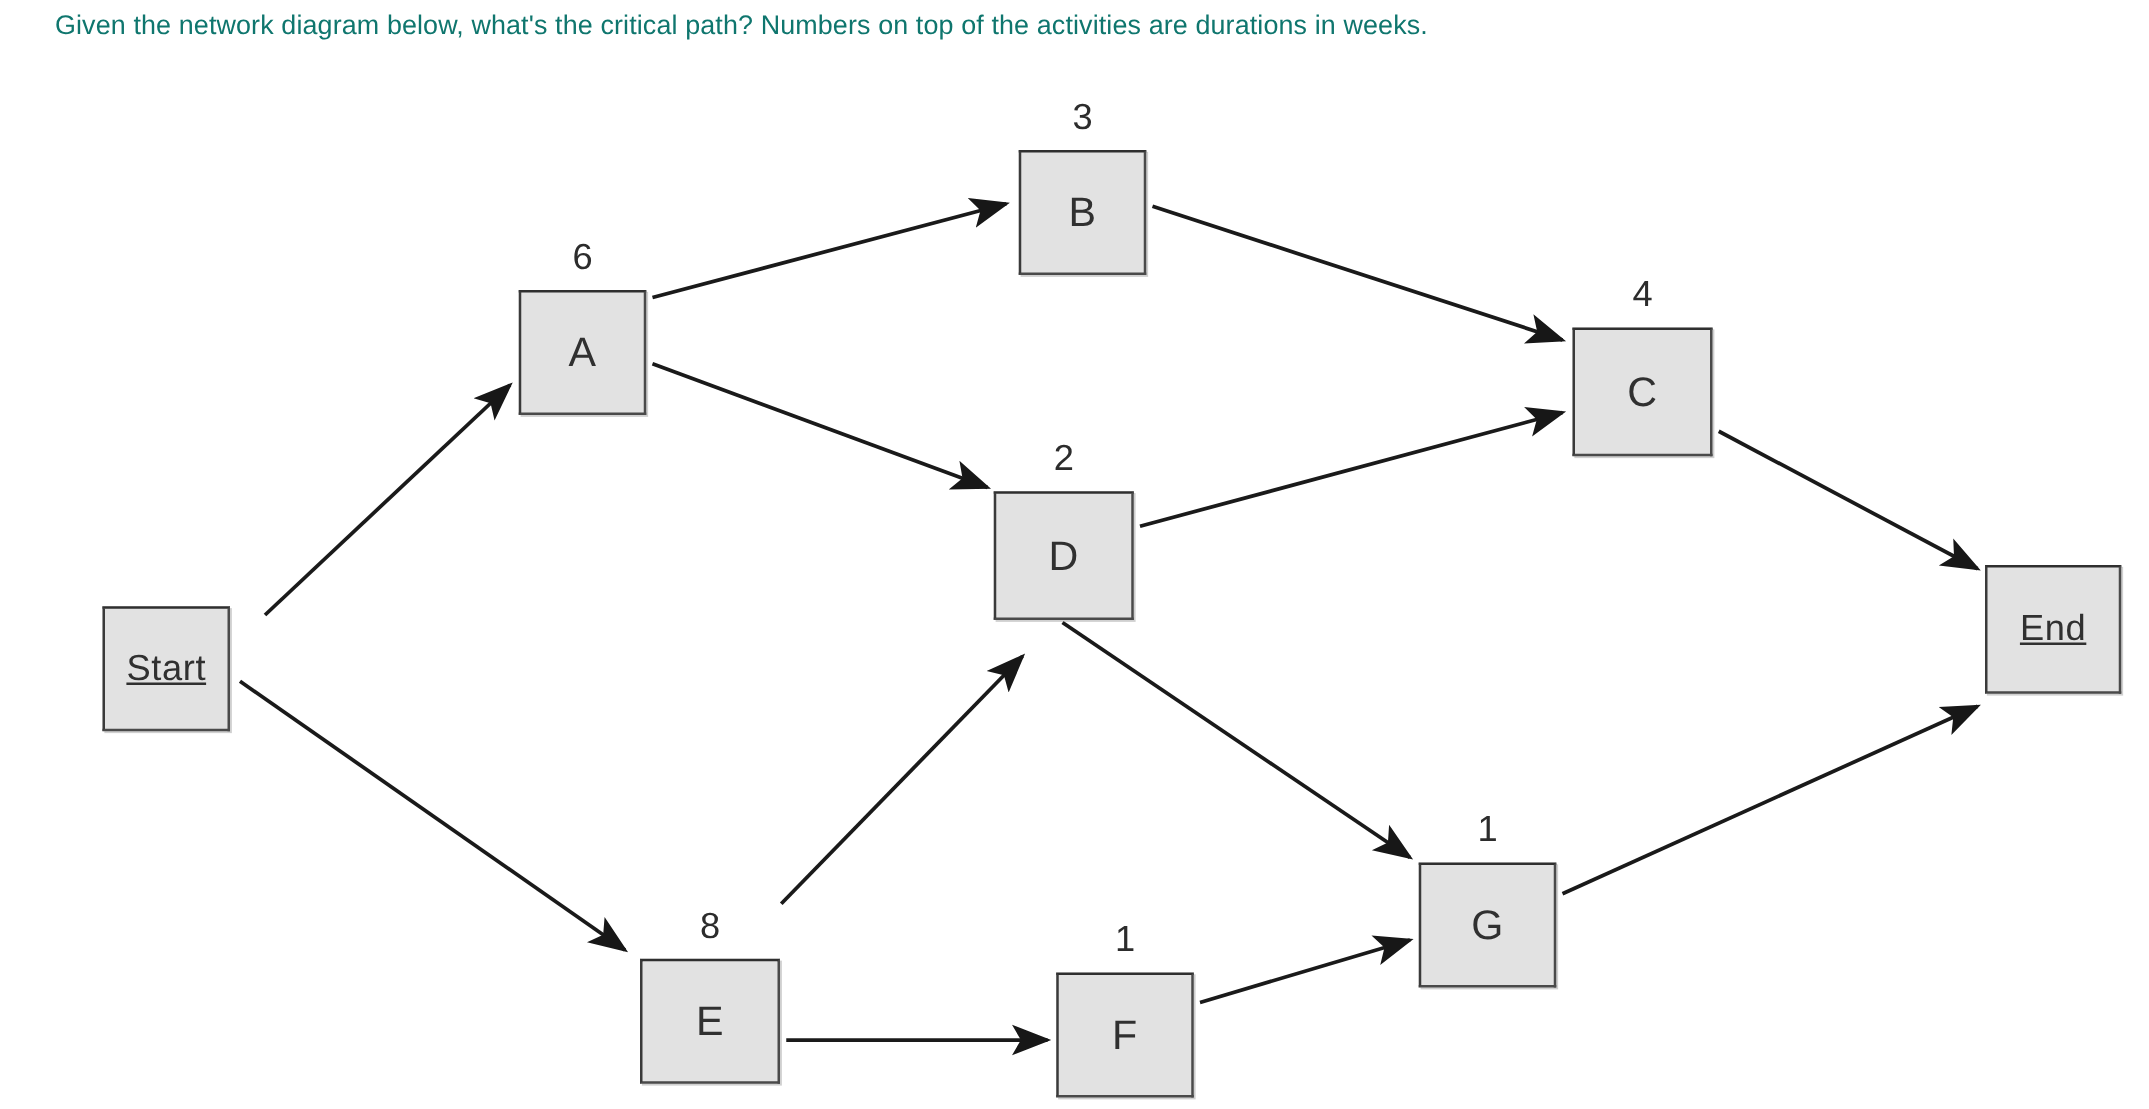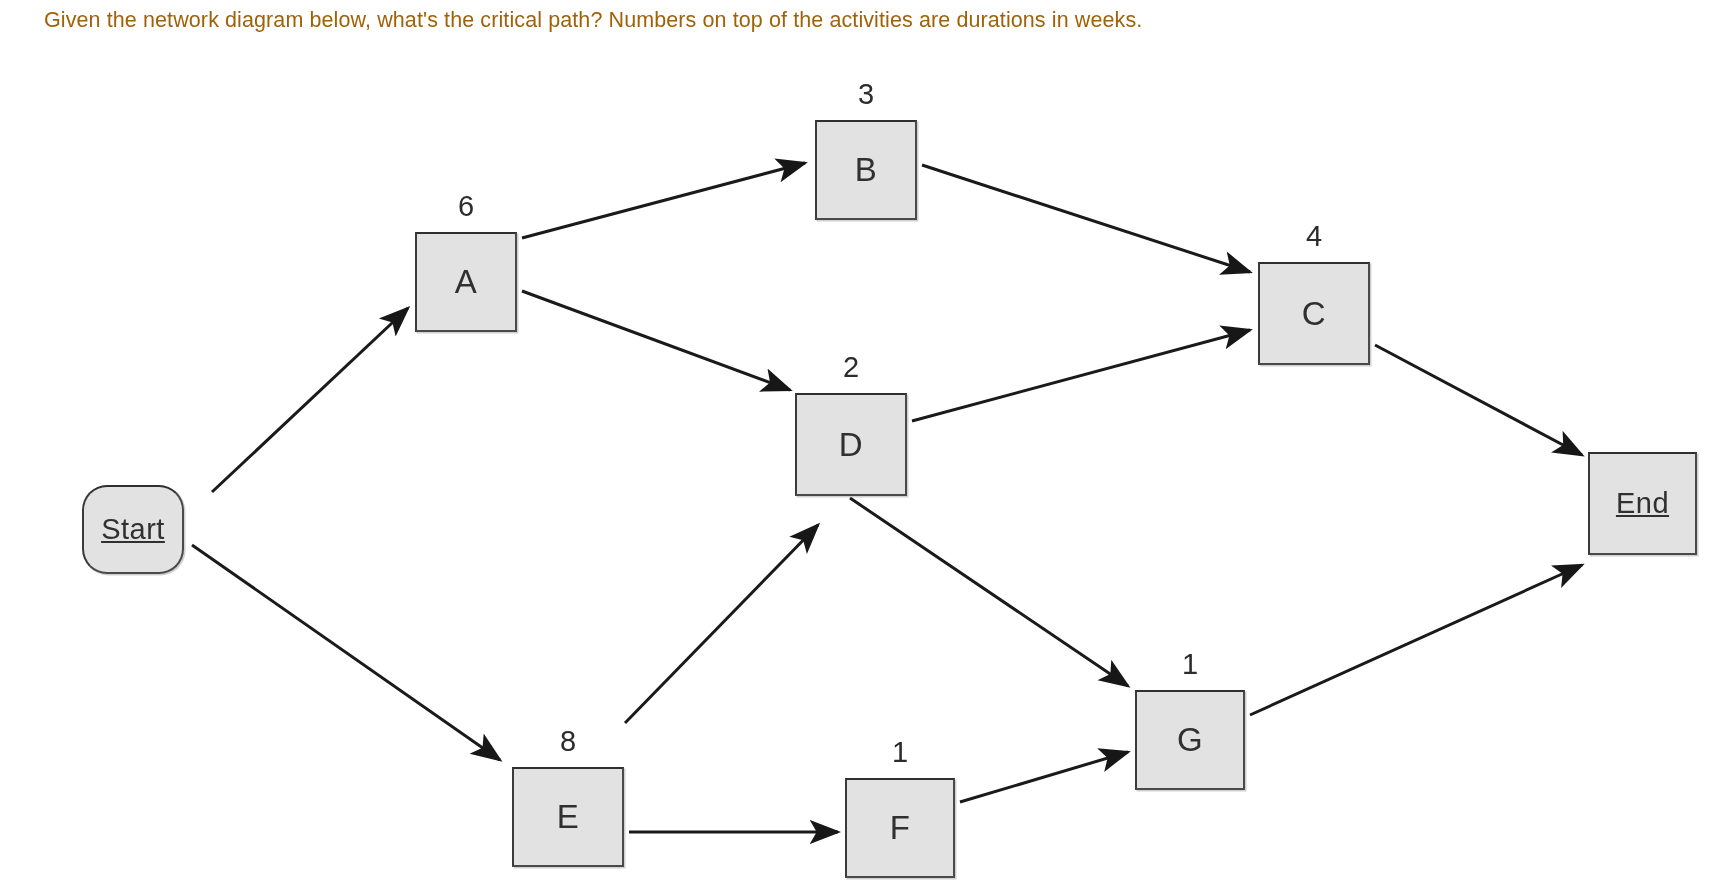--- a/index.html
+++ b/index.html
@@ -20,21 +20,21 @@
     overflow: hidden;
   }
   #question-text {
     position: absolute;
     left: 44px;
     top: 6px;
     width: 1620px;
     font-size: 21.5px;
     line-height: 28px;
     letter-spacing: 0.1px;
-    color: #a16207;
+    color: #0f766e;
     white-space: nowrap;
     font-family: "Liberation Sans", sans-serif;
   }
   #diagram-canvas {
     position: absolute;
     left: 0;
     top: 0;
     width: 1719px;
     height: 887px;
   }
@@ -94,21 +94,21 @@
         <line x1="850" y1="498" x2="1128" y2="686" stroke="#1a1a1a" stroke-width="3" marker-end="url(#arrowhead)"></line>
         <line x1="625" y1="723" x2="818" y2="525" stroke="#1a1a1a" stroke-width="3" marker-end="url(#arrowhead)"></line>
         <line x1="629" y1="832" x2="838" y2="832" stroke="#1a1a1a" stroke-width="3" marker-end="url(#arrowhead)"></line>
         <line x1="960" y1="802" x2="1128" y2="752" stroke="#1a1a1a" stroke-width="3" marker-end="url(#arrowhead)"></line>
         <line x1="1375" y1="345" x2="1582" y2="455" stroke="#1a1a1a" stroke-width="3" marker-end="url(#arrowhead)"></line>
         <line x1="1250" y1="715" x2="1582" y2="565" stroke="#1a1a1a" stroke-width="3" marker-end="url(#arrowhead)"></line>
       </g>
   </svg>
 
   <div id="node-layer">
-      <div class="node" style="left: 82px; top: 485px; width: 102px; height: 89px; border-radius: 25px;">
+      <div class="node" style="left: 82px; top: 485px; width: 102px; height: 100px;">
         <span class="node-label small">Start</span>
       </div>
       <div class="duration" style="left: 443px; top: 190px;">6</div>
       <div class="node" style="left: 415px; top: 232px; width: 102px; height: 100px;">
         <span class="node-label">A</span>
       </div>
       <div class="duration" style="left: 843px; top: 78px;">3</div>
       <div class="node" style="left: 815px; top: 120px; width: 102px; height: 100px;">
         <span class="node-label">B</span>
       </div>

